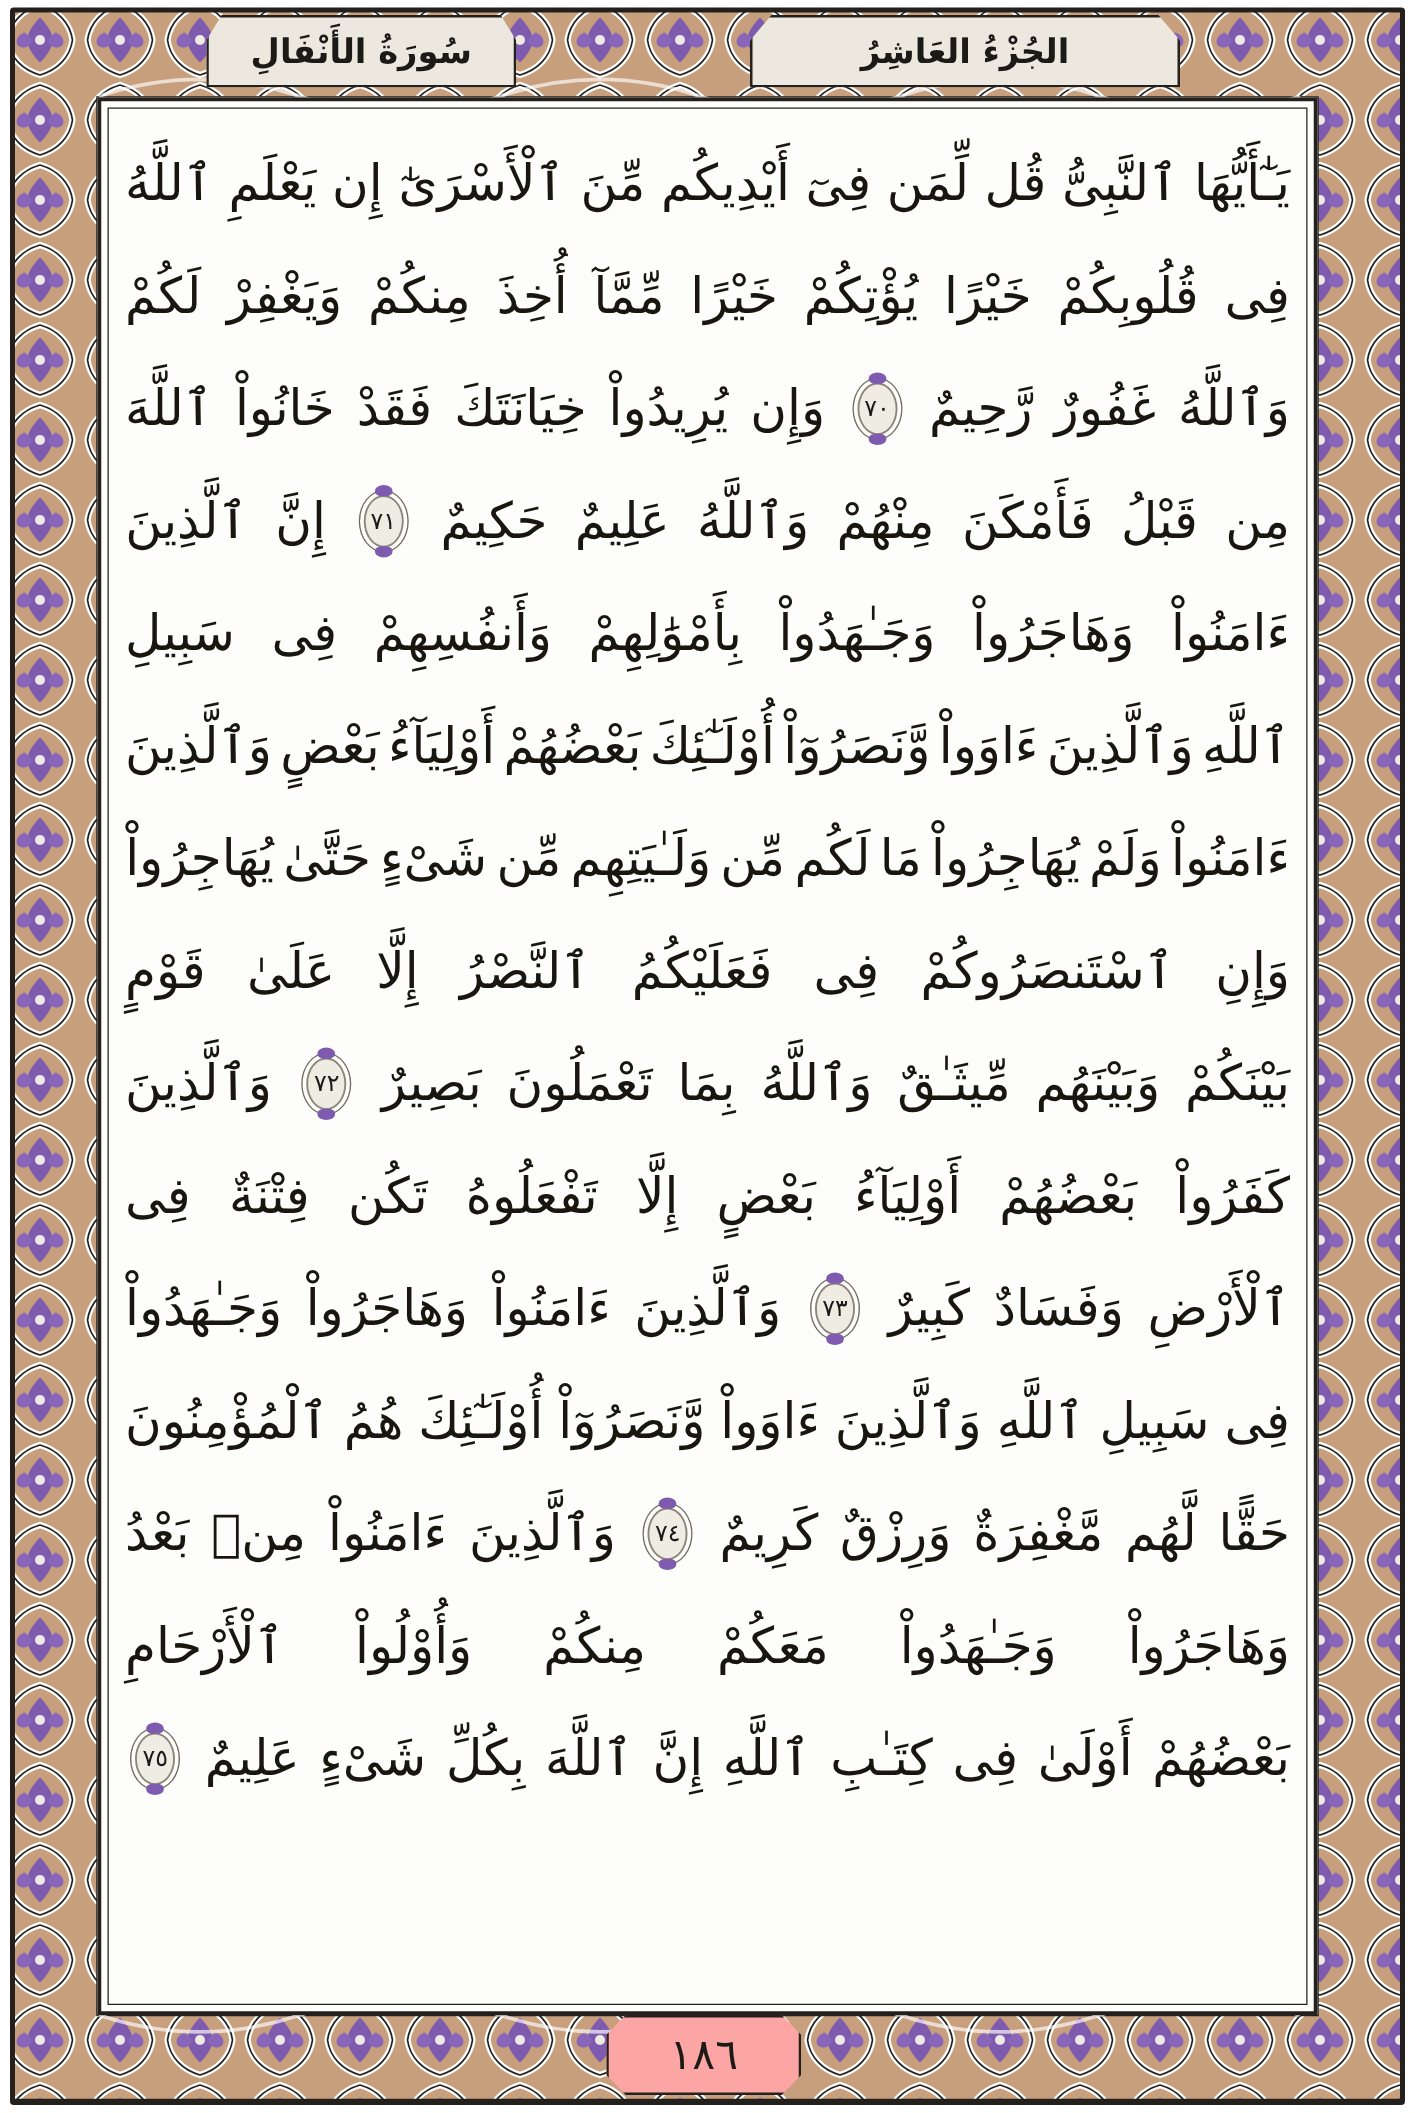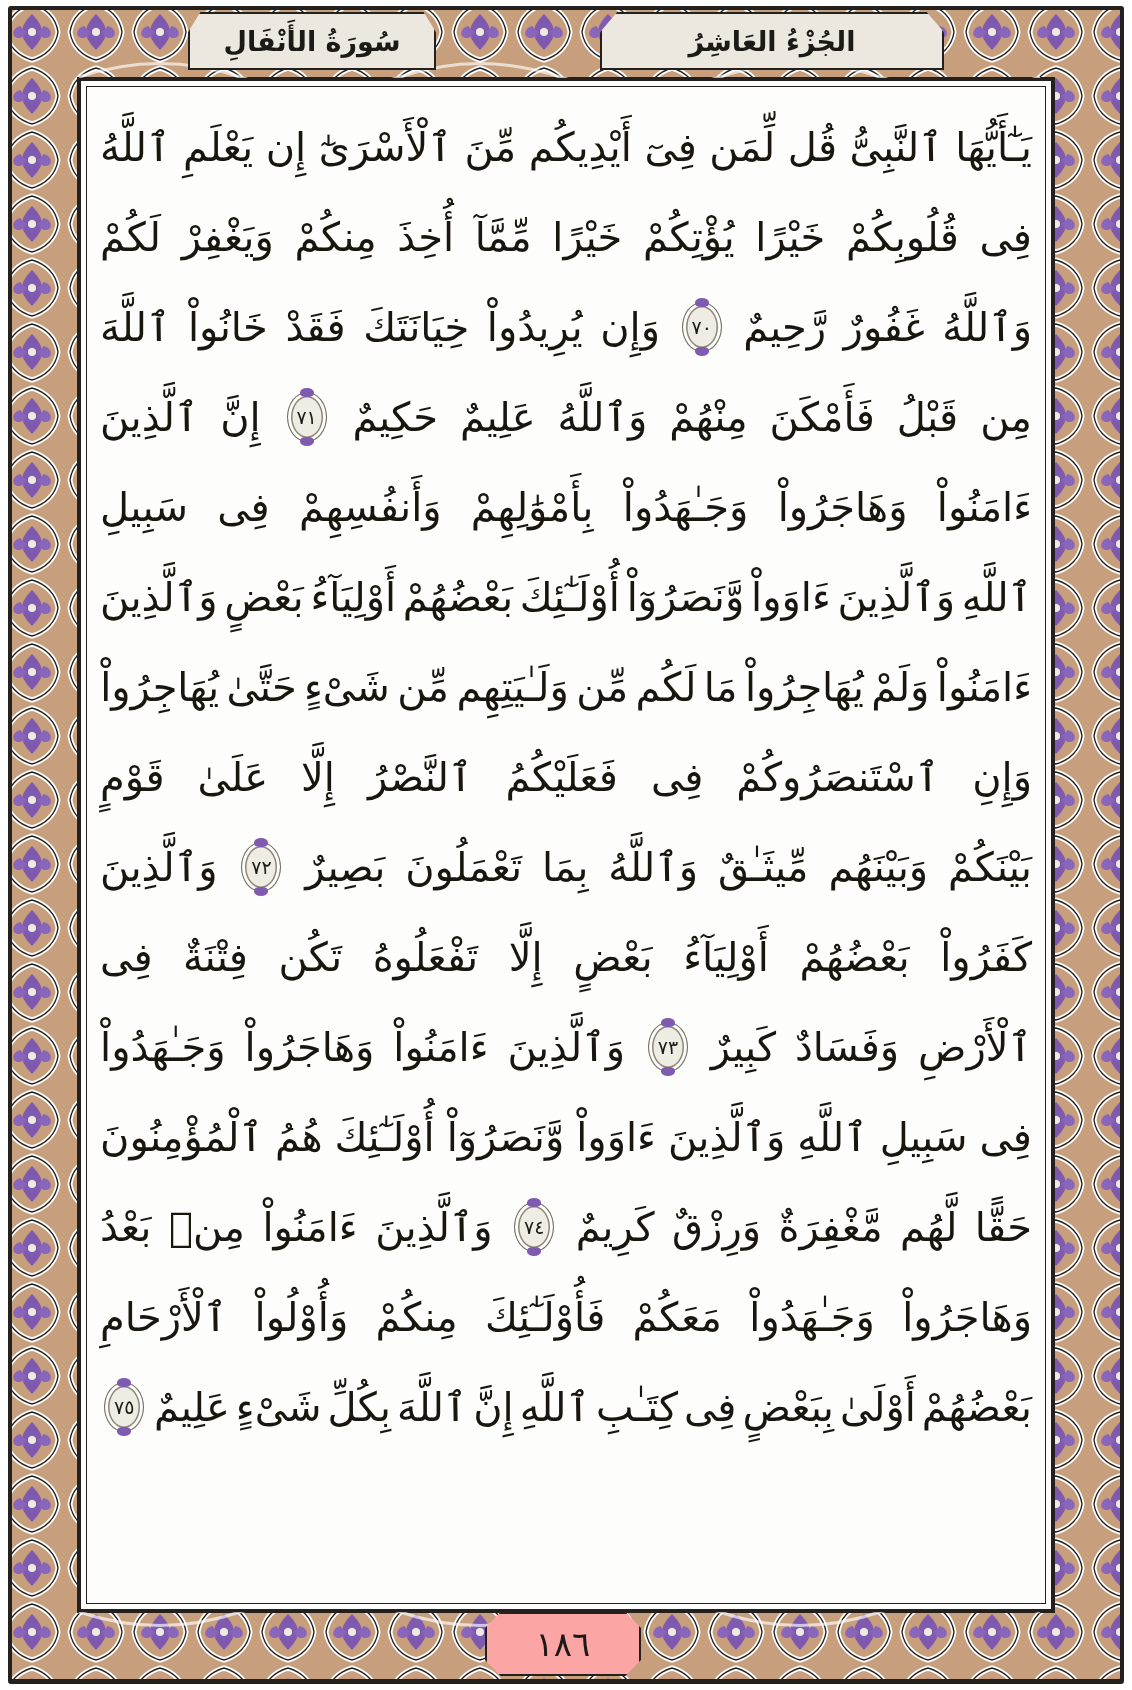--- a/index.html
+++ b/index.html
@@ -57,21 +57,21 @@
     height: 58px;
     background: #ece7df;
     border: 2.5px solid #23201d;
     box-sizing: border-box;
     display: flex;
     align-items: center;
     justify-content: center;
     clip-path: polygon(5% 0%, 95% 0%, 100% 35%, 100% 100%, 0% 100%, 0% 35%);
   }
   .header-plate-right { left: 600px; width: 344px; }
-  .header-plate-left  { left: 188px; width: 248px; }
+  .header-plate-left  { left: 165px; width: 248px; }
   .header-text {
     font-family: "DejaVu Sans", "Liberation Sans", sans-serif;
     font-size: 27px;
     color: #1c1a17;
     direction: rtl;
     white-space: nowrap;
     font-weight: 600;
     letter-spacing: -0.5px;
   }
 
@@ -403,29 +403,27 @@
         </span>
         <span class="word">وَٱلَّذِينَ</span>
         <span class="word">ءَامَنُواْ</span>
         <span class="word">مِنۢ</span>
         <span class="word">بَعْدُ</span>
       </div>
       <div class="ayah-line" dir="rtl">
         <span class="word">وَهَاجَرُواْ</span>
         <span class="word">وَجَـٰهَدُواْ</span>
         <span class="word">مَعَكُمْ</span>
-        <span class="word">فَأُوْلَـٰٓئِكَ</span>
         <span class="word">مِنكُمْ</span>
         <span class="word">وَأُوْلُواْ</span>
         <span class="word">ٱلْأَرْحَامِ</span>
       </div>
       <div class="ayah-line" dir="rtl">
         <span class="word">بَعْضُهُمْ</span>
         <span class="word">أَوْلَىٰ</span>
-        <span class="word">بِبَعْضٍ</span>
         <span class="word">فِى</span>
         <span class="word">كِتَـٰبِ</span>
         <span class="word">ٱللَّهِ</span>
         <span class="word">إِنَّ</span>
         <span class="word">ٱللَّهَ</span>
         <span class="word">بِكُلِّ</span>
         <span class="word">شَىْءٍ</span>
         <span class="word">عَلِيمٌ</span>
         <span class="ayah-marker">
           <span class="medallion">

